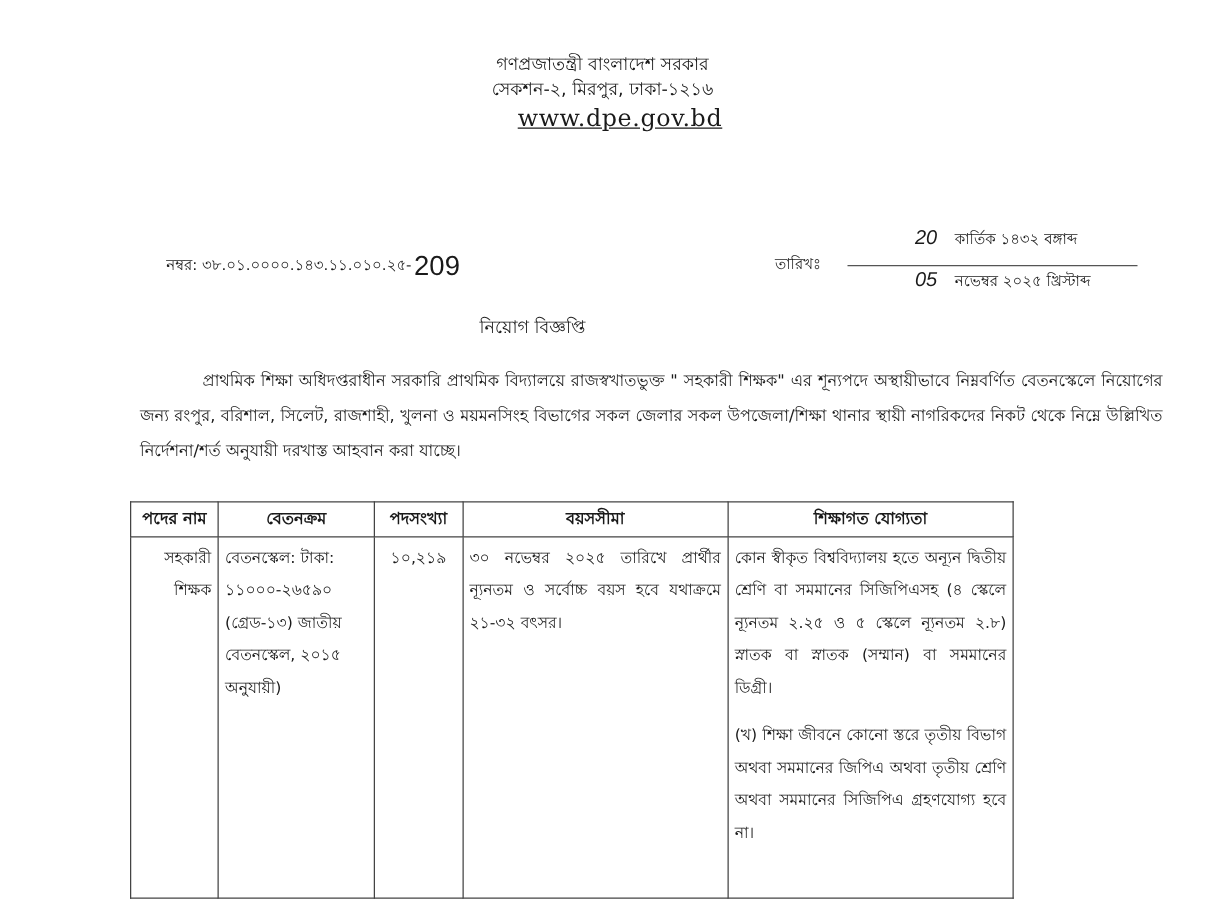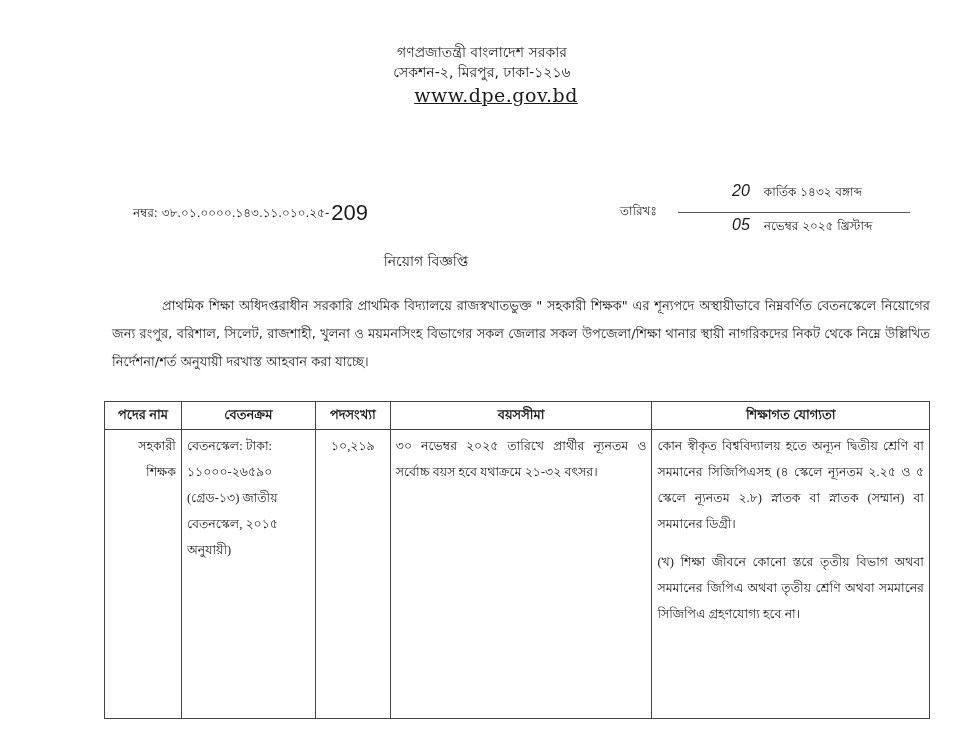--- a/index.html
+++ b/index.html
@@ -13,21 +13,21 @@
   .memo { position: absolute; top: 200px; left: 117px; font-size: 12px; margin-left: 16px; }
   .memo .hand { font-family: "Liberation Sans", sans-serif; font-size: 22px; vertical-align: middle; margin-left: 2px; }
   .date { position: absolute; top: 180px; left: 620px; width: 310px; height: 60px; font-size: 12px; }
   .date .label { position: absolute; left: 0; top: 22px; }
   .date .rule { position: absolute; left: 58px; right: 20px; top: 32px; border-top: 1px solid #555; }
   .date .top { position: absolute; left: 112px; top: 2px; }
   .date .bot { position: absolute; left: 112px; top: 36px; }
   .date .hand { font-family: "Liberation Sans", sans-serif; font-size: 16px; font-style: italic; margin-right: 14px; }
   .title { position: absolute; top: 250px; left: 0; width: 852px; text-align: center; font-size: 14px; }
   .para { position: absolute; top: 292px; left: 112px; width: 818px; font-size: 13px; line-height: 28px; text-align: justify; text-indent: 50px; }
-  table { position: absolute; top: 401px; left: 104px; width: 826px; border-collapse: collapse; font-size: 12.5px; font-family: Liberation Serif, serif; }
+  table { position: absolute; top: 401px; left: 104px; width: 707px; border-collapse: collapse; font-size: 12.5px; }
   th, td { border: 1px solid #444; vertical-align: top; padding: 3px 5px; }
   th { font-weight: bold; text-align: center; height: 18px; font-size: 13px; }
   td { line-height: 26px; text-align: justify; height: 282px; }
   td.c3 { text-align: center; }
   .gap { height: 12px; }
 </style>
 </head>
 <body>
 
 <div class="header">

